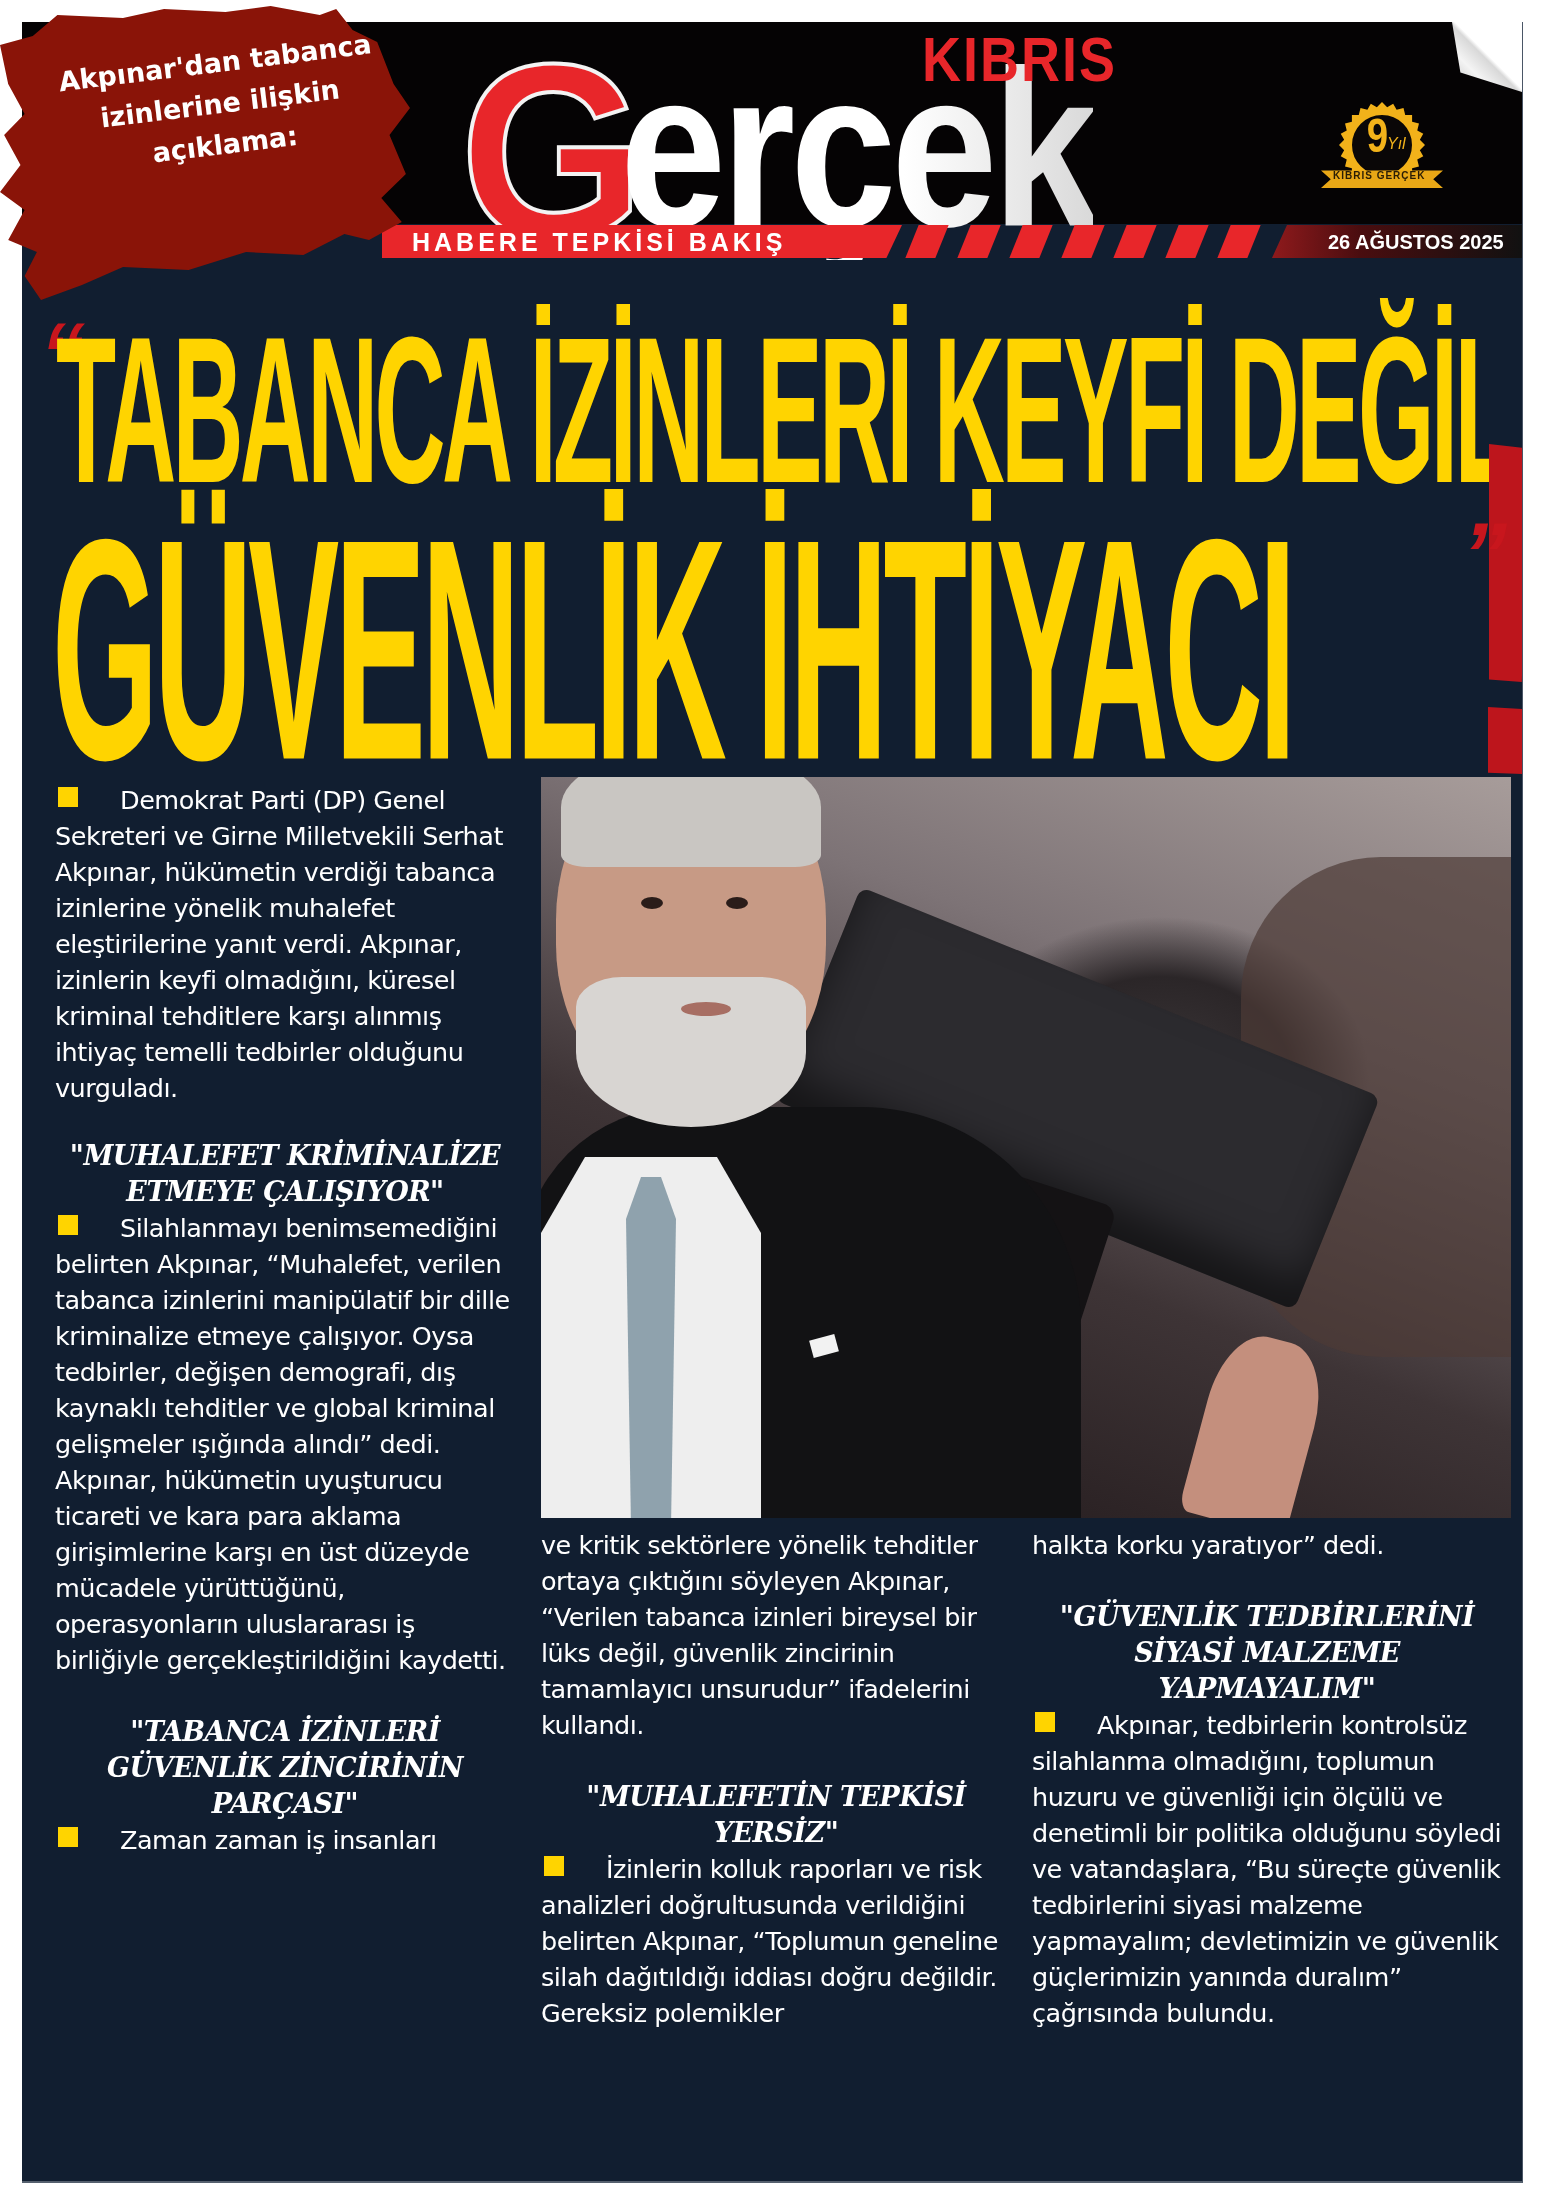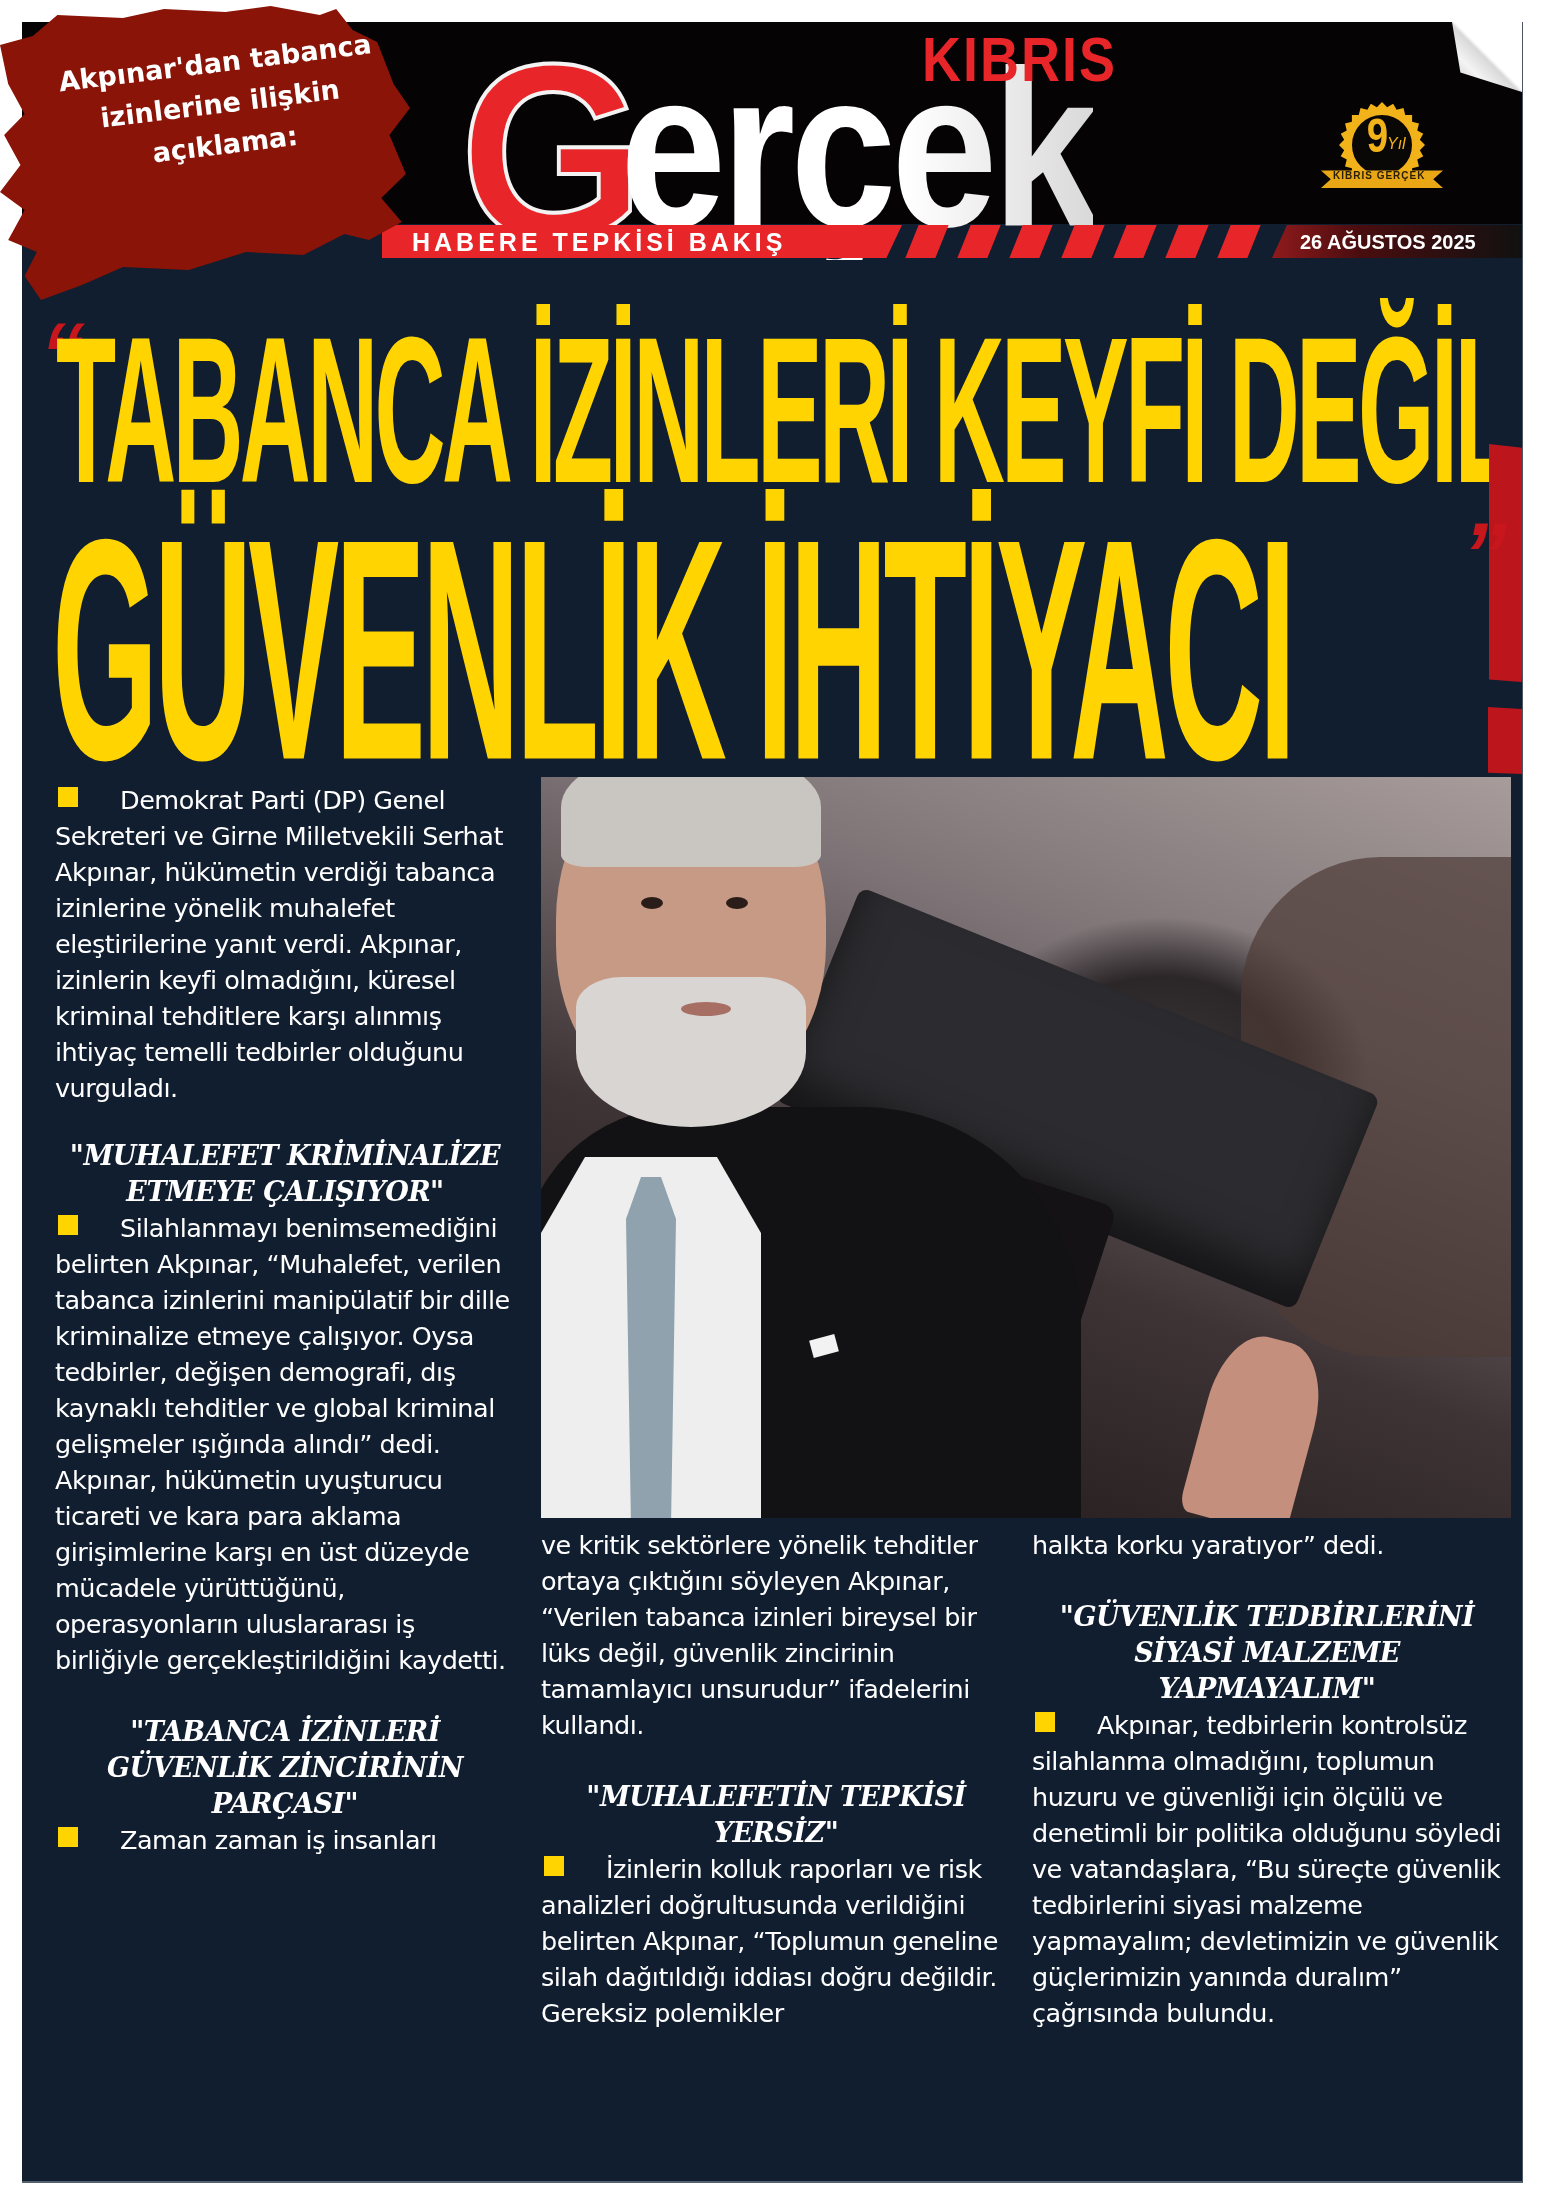--- a/index.html
+++ b/index.html
@@ -90,21 +90,21 @@
   .stripe {
     position: absolute; top: 0; width: 30px; height: 33px; background: #e8262a;
     transform: skewX(-22deg);
   }
   .date-bar {
     position: absolute; left: 1250px; top: 203px; width: 250px; height: 33px;
     background: linear-gradient(90deg, #8f1a1c 0%, #4a0d0f 35%, #111 100%);
     clip-path: polygon(6% 0, 100% 0, 100% 100%, 0 100%);
   }
   .date {
-    position: absolute; left: 1278px; top: 204px;
+    position: absolute; left: 1306px; top: 204px;
     font-family: "Liberation Sans", sans-serif; font-weight: 700; font-size: 20px;
     color: #ffffff; line-height: 33px;
   }
   
   .kicker-splash {
     position: absolute; left: 0; top: 0; width: 410px; height: 300px; background: #8a1408;
     clip-path: polygon(0% 15%, 8% 12%, 14% 5%, 30% 6%, 40% 3%, 55% 4%, 66% 2%, 78% 5%, 82% 3%, 86% 10%, 92% 14%, 96% 28%, 100% 36%, 95% 45%, 99% 58%, 93% 66%, 98% 74%, 90% 80%, 84% 78%, 74% 85%, 60% 84%, 46% 90%, 30% 89%, 20% 95%, 10% 100%, 6% 92%, 9% 84%, 2% 80%, 6% 70%, 0% 64%, 5% 55%, 1% 45%, 6% 38%, 2% 28%);
   }
   .kicker-text {
     position: absolute; left: 55px; top: 42px; width: 330px;

